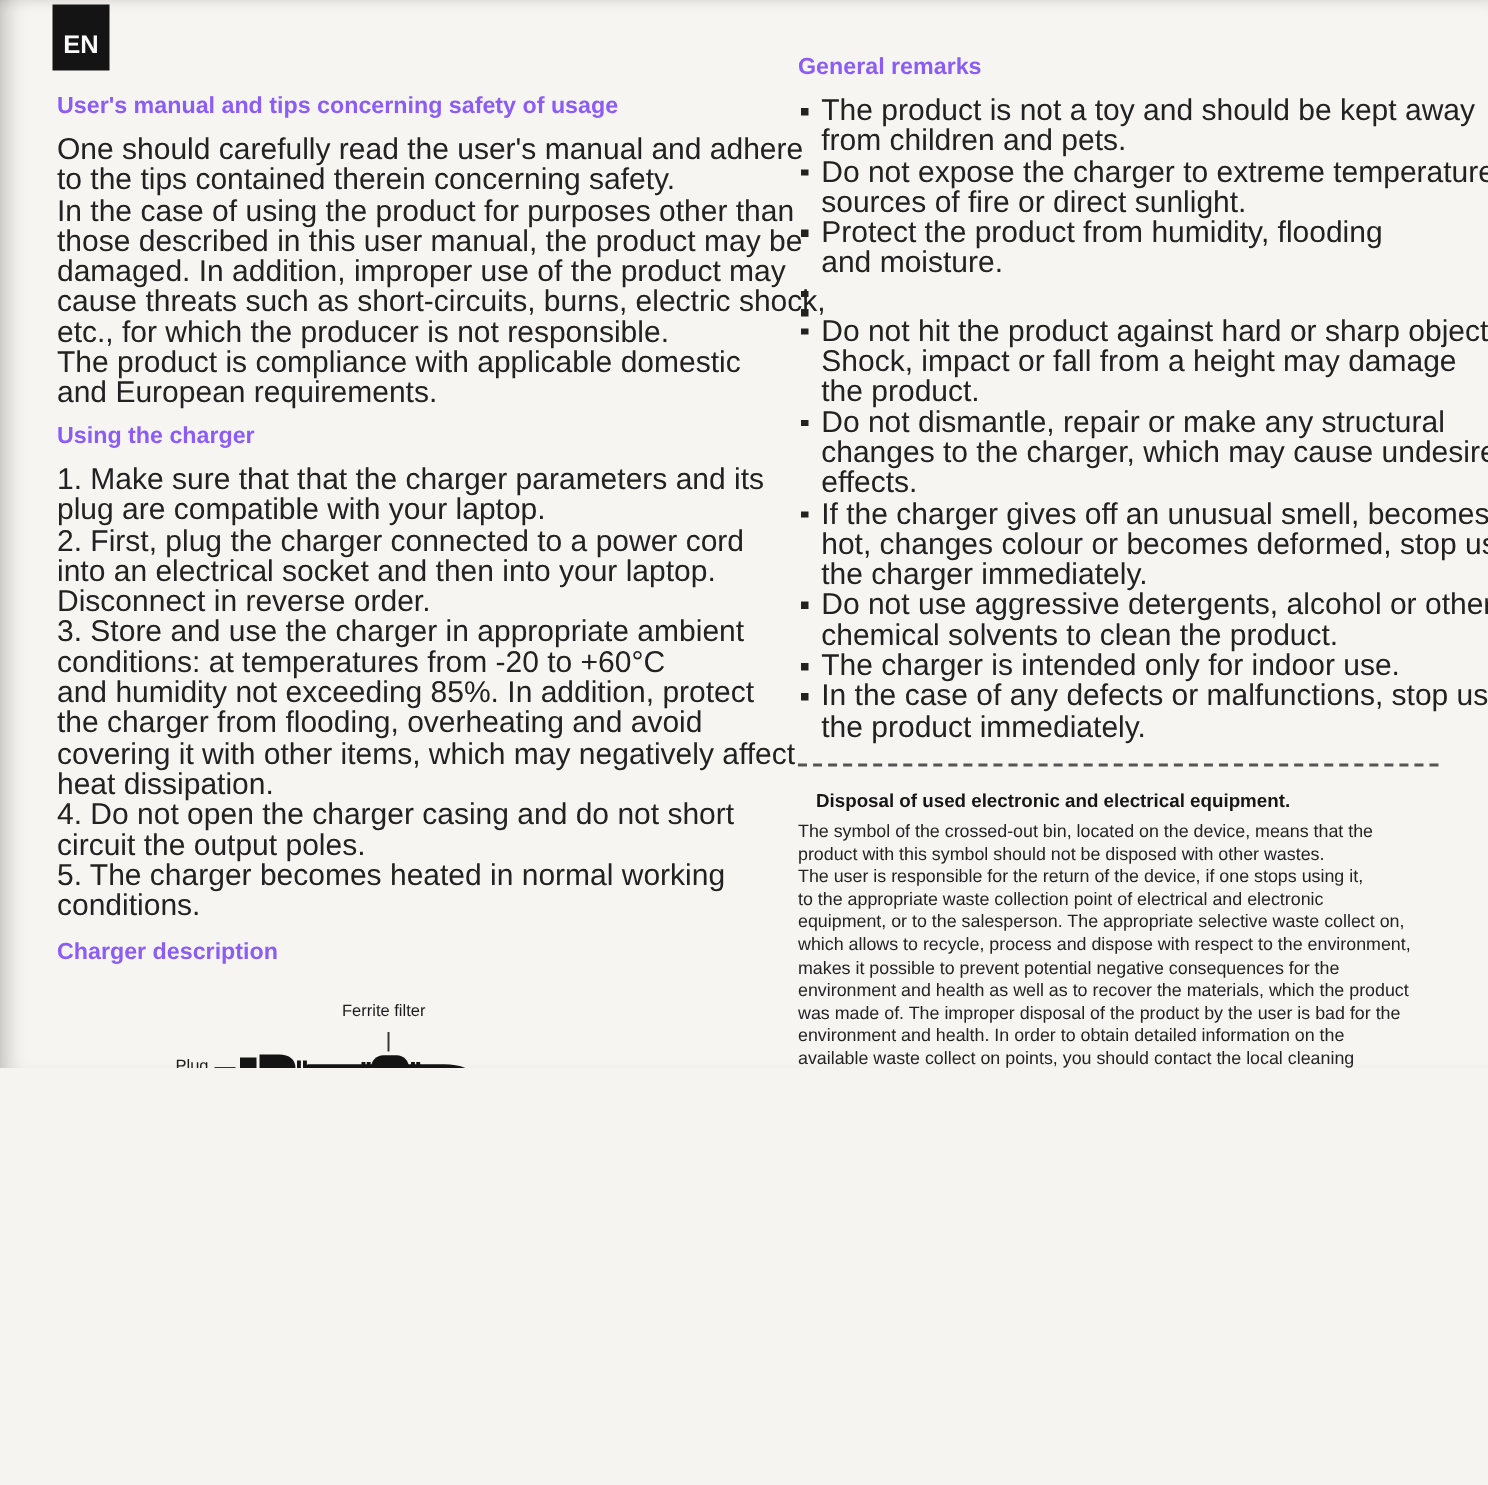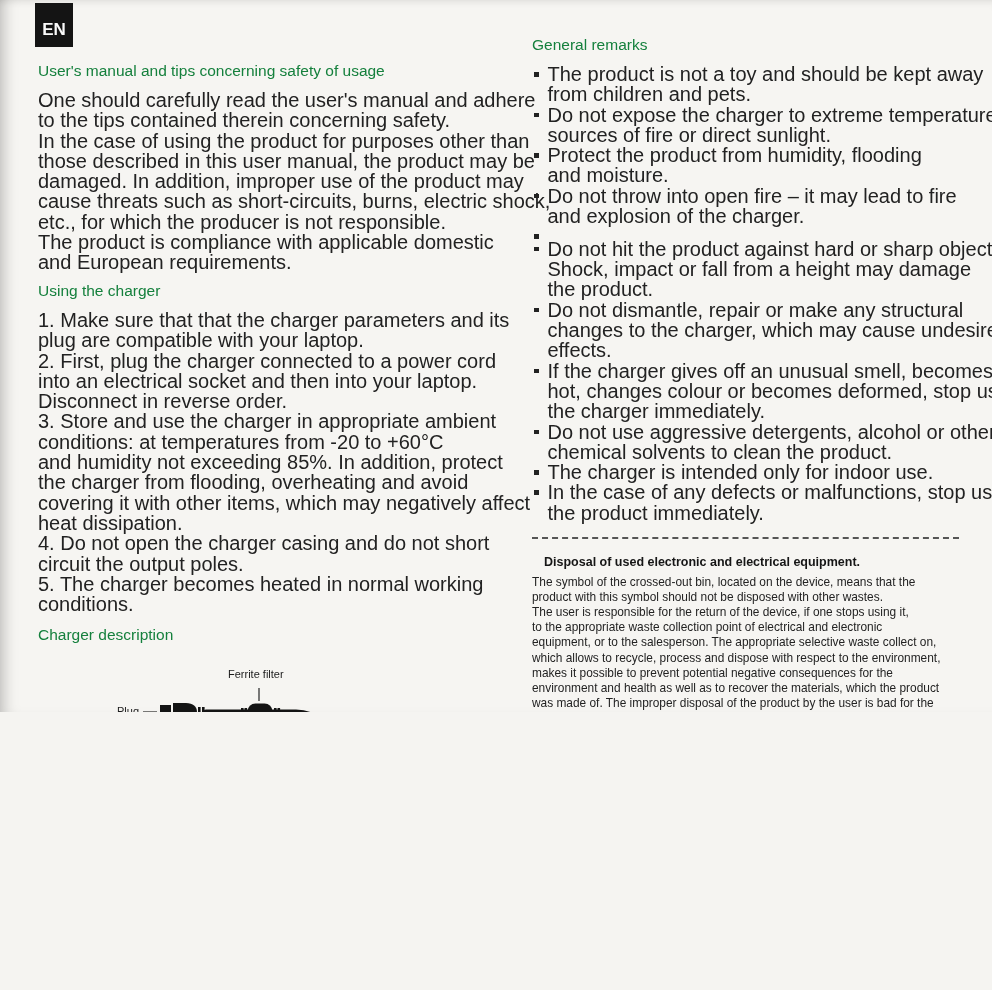--- a/index.html
+++ b/index.html
@@ -1,21 +1,21 @@
 <!DOCTYPE html>
 <html><head>
 <meta charset="utf-8">
 <style>
   html,body{margin:0;padding:0;}
   body{width:992px;height:990px;background:#f5f4f1;font-family:"Liberation Sans","DejaVu Sans",sans-serif;color:#1e1e1e;}
   .page{position:relative;width:992px;height:712px;background:#f6f5f2;overflow:hidden;
         box-shadow:inset 14px 0 16px -12px rgba(0,0,0,.28), inset 0 8px 10px -8px rgba(0,0,0,.12);}
   .lang-badge{position:absolute;left:35px;top:3px;width:38px;height:44px;background:#141414;color:#fafafa;
         font-weight:bold;font-size:17px;display:flex;align-items:flex-end;justify-content:center;padding-bottom:7px;box-sizing:border-box;}
-  h2{font-size:15.5px;font-weight:normal;color:#15803d;margin:0 0 10px 0;}
+  h2{font-size:15.5px;font-weight:bold;color:#8b5cf6;margin:0 0 10px 0;}
   h3{font-size:12.5px;font-weight:bold;color:#161616;margin:16px 0 6px 0;padding-left:12px;}
   .pre{white-space:pre;}
   .body{font-size:20px;line-height:20.3px;margin:0;color:#222;}
   .sec{position:absolute;width:460px;}
   .sec-safety{left:38px;top:62px;}
   .sec-using{left:38px;top:282px;}
   .sec-using .body{margin-top:3px;}
   .sec-desc{left:38px;top:626px;}
   .diagram{position:absolute;left:38px;top:668px;width:428px;height:180px;}
   .diagram svg{position:absolute;left:0;top:0;}
@@ -140,22 +140,20 @@
           <span class="pre">Do not expose the charger to extreme temperatures,
 sources of fire or direct sunlight.</span>
         </li>
       <li>
           <span class="sq"></span>
           <span class="pre">Protect the product from humidity, flooding
 and moisture.</span>
         </li>
       <li>
           <span class="sq"></span>
-          <span class="pre">Do not throw into open fire – it may lead to fire
-and explosion of the charger.</span>
         </li>
       <li>
           <span class="sq"></span>
         </li>
       <li>
           <span class="sq"></span>
           <span class="pre">Do not hit the product against hard or sharp objects.
 Shock, impact or fall from a height may damage
 the product.</span>
         </li>

